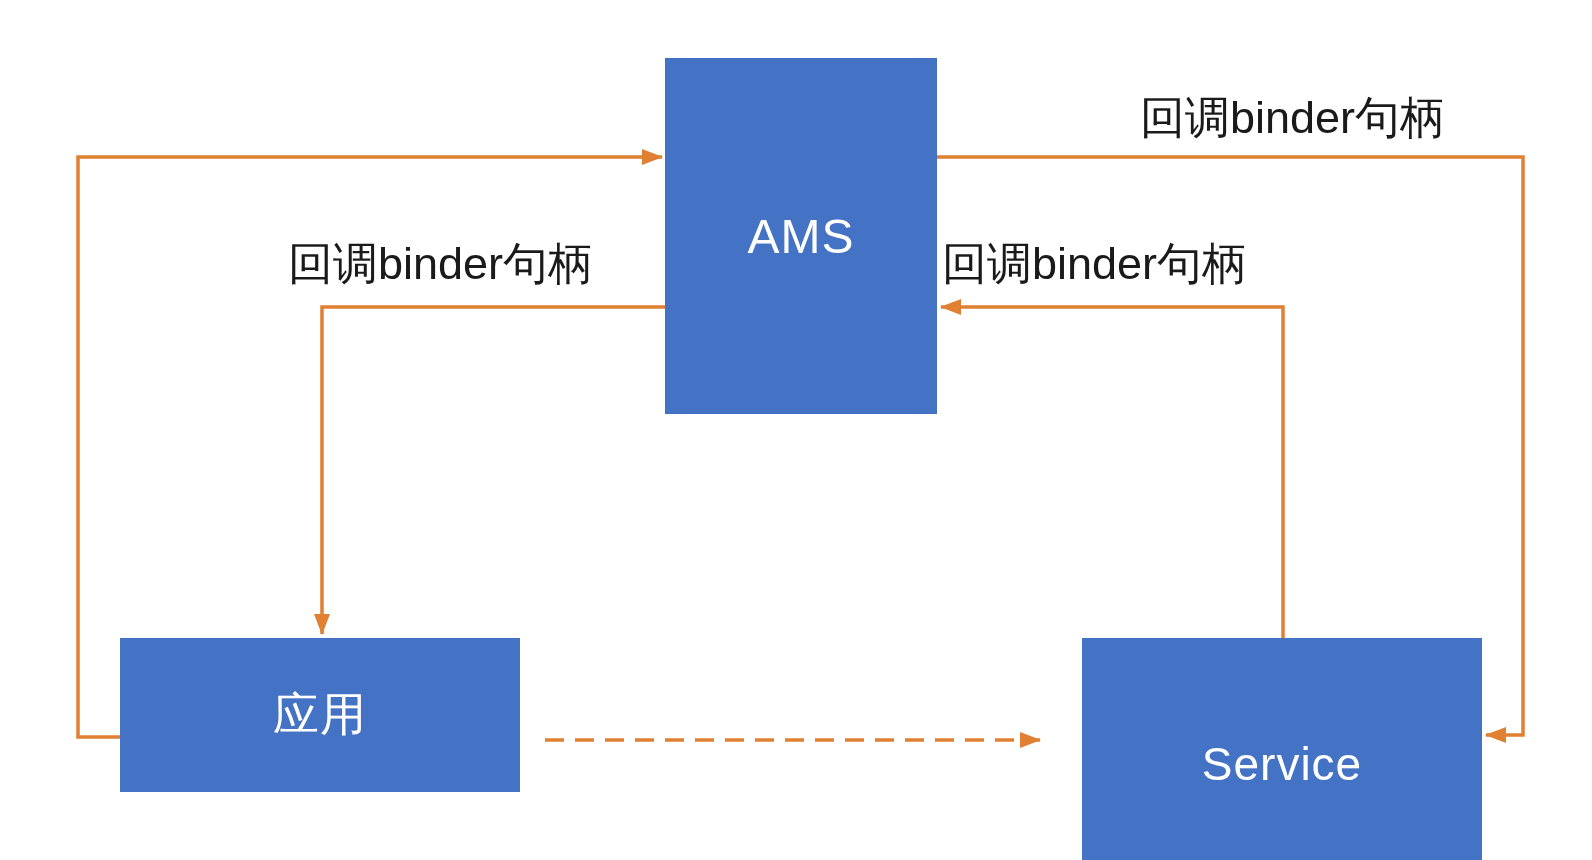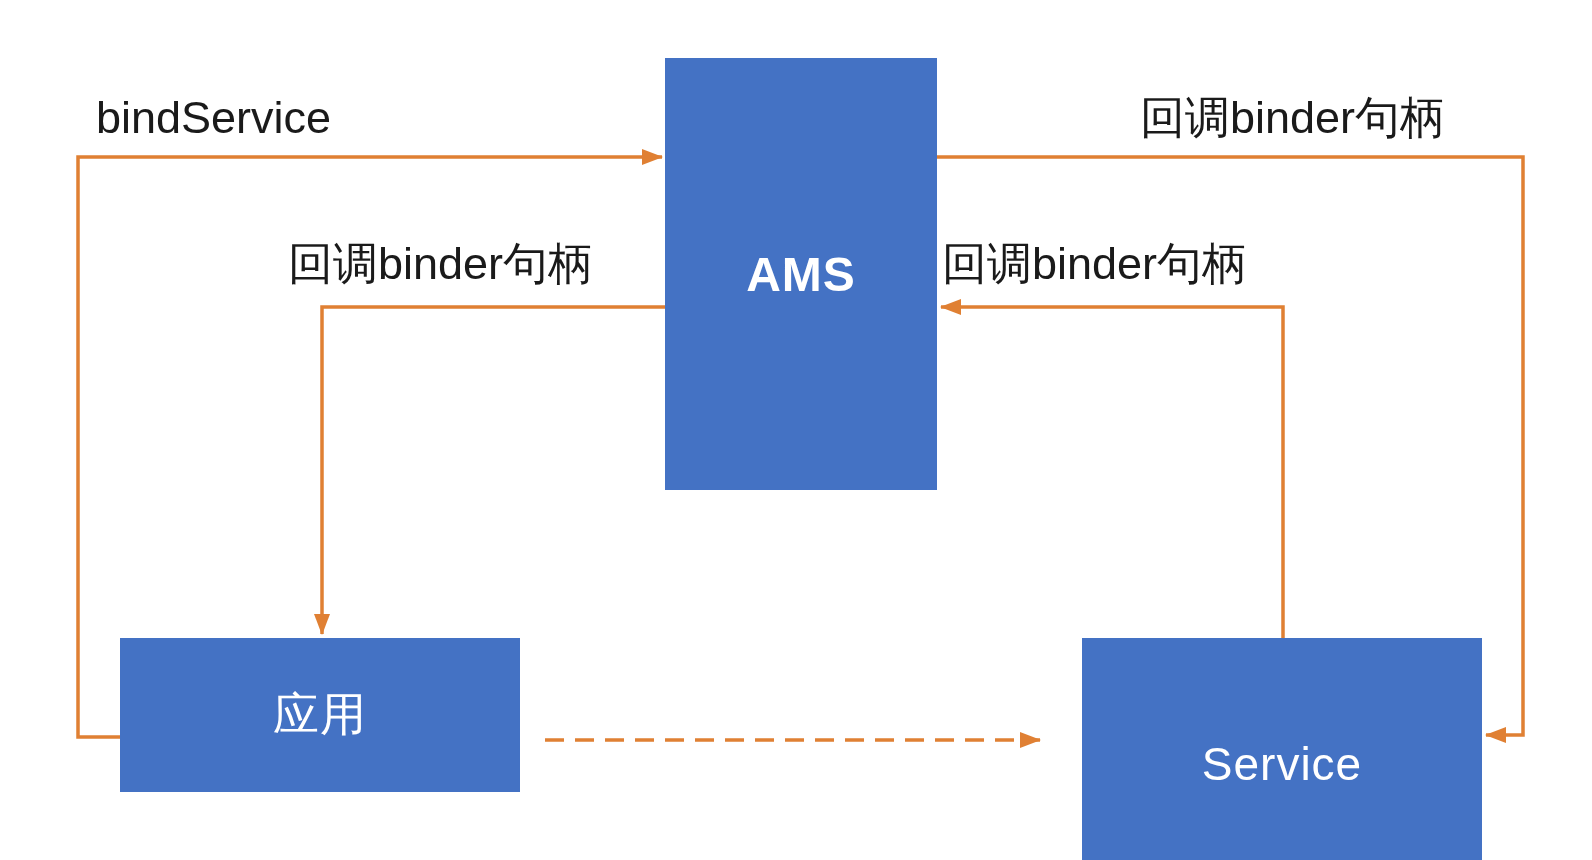--- a/index.html
+++ b/index.html
@@ -40,21 +40,21 @@
   .node {
     position: absolute;
     background: var(--node_fill);
     color: var(--node_text);
     display: flex;
     align-items: center;
     justify-content: center;
     font-size: 46px;
     letter-spacing: 1px;
   }
-  .node.ams      { left: 665px; top: 58px;  width: 272px; height: 432px; font-size: 48px; font-weight: bold; }
+  .node.ams      { left: 665px; top: 58px;  width: 272px; height: 356px; font-size: 48px; }
   .node.app      { left: 120px; top: 638px; width: 400px; height: 154px; }
   .node.service  { left: 1082px; top: 638px; width: 400px; height: 252px; }
 
   .edge-label {
     position: absolute;
     color: var(--label_text);
     font-size: 45px;
     white-space: nowrap;
     line-height: 1.15;
   }
@@ -90,18 +90,17 @@
   <div class="node ams">
     <span>AMS</span>
   </div>
   <div class="node app">
     <span>应用</span>
   </div>
   <div class="node service">
     <span>Service</span>
   </div>
 
-  <div class="edge-label lbl-bindservice">bindService</div>
   <div class="edge-label lbl-request">回调binder句柄</div>
   <div class="edge-label lbl-publish">回调binder句柄</div>
   <div class="edge-label lbl-callback">回调binder句柄</div>
 
 </div>
 
 </body></html>

